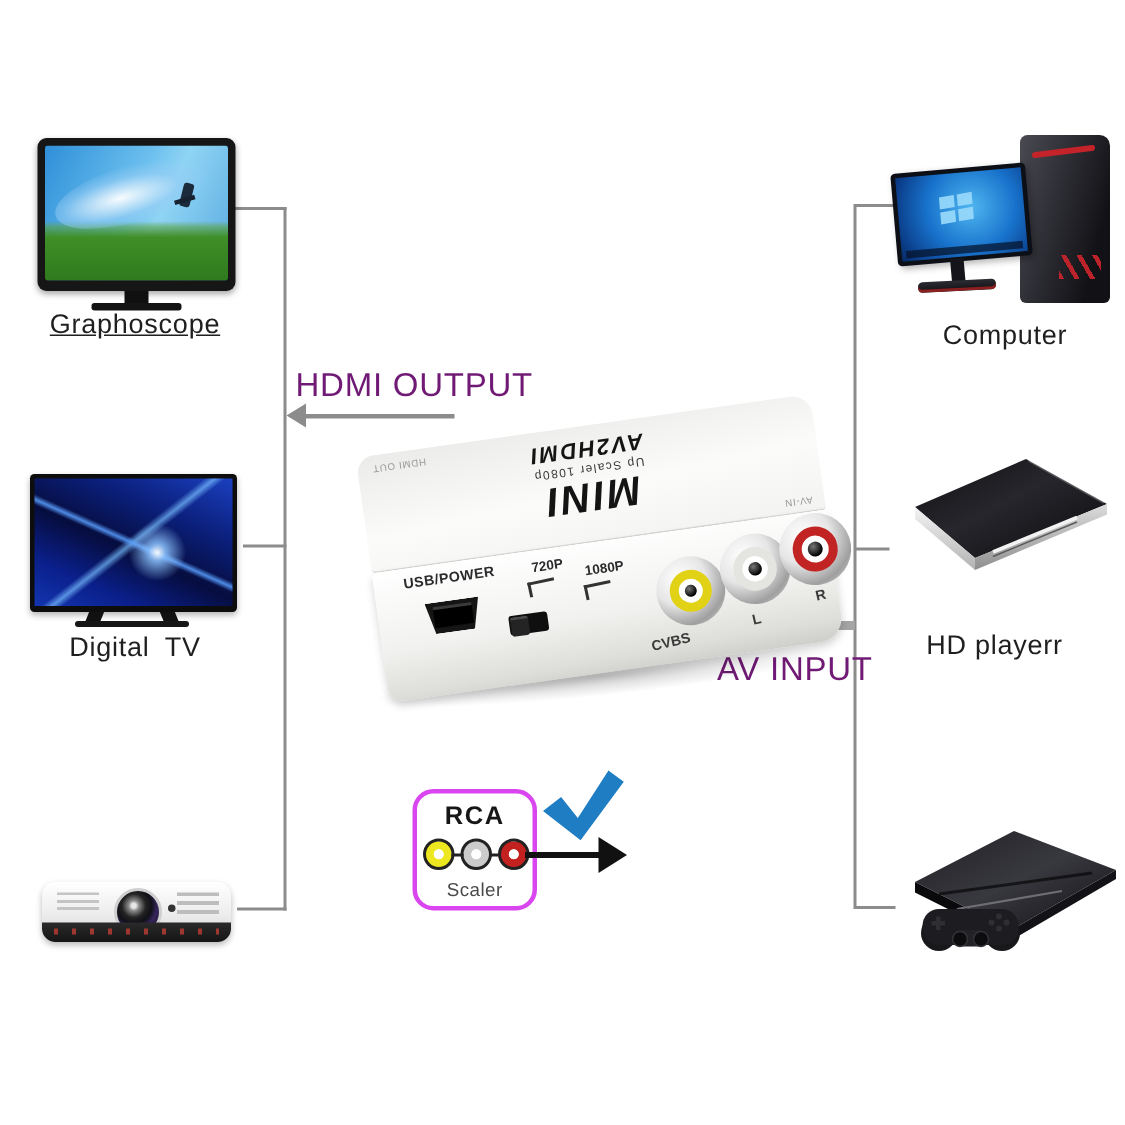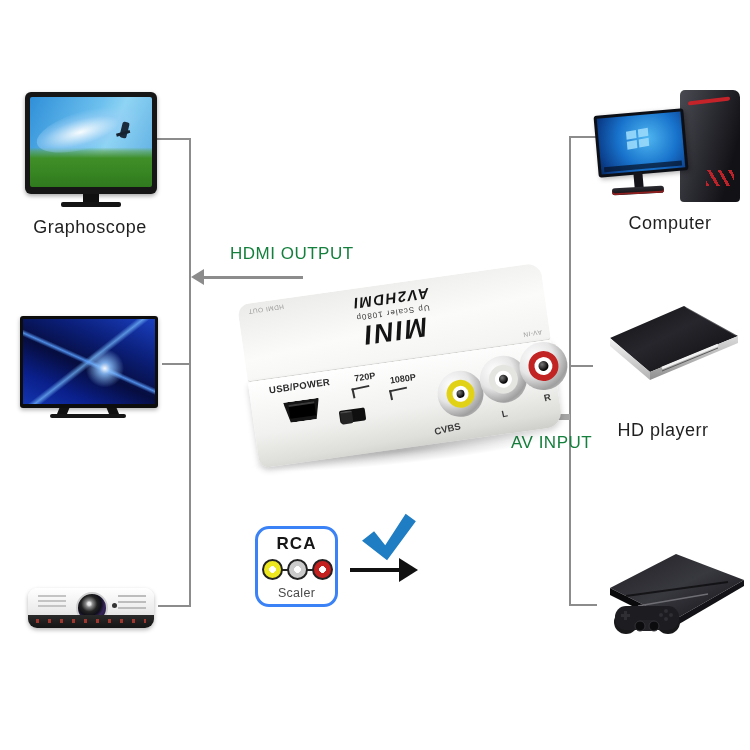--- a/index.html
+++ b/index.html
@@ -3,21 +3,21 @@
 <meta charset="utf-8">
 <style>
   * { margin:0; padding:0; box-sizing:border-box; }
   html,body { background:#fff; }
   .stage { position:relative; width:750px; height:750px; background:#ffffff; overflow:hidden;
            font-family:"Liberation Sans", sans-serif; }
 
   
   .cline { position:absolute; background:#8c8c8c; }
   .dev-label { position:absolute; font-size:18px; color:#1f1f1f; text-align:center; letter-spacing:.5px; }
-  .conn-label { position:absolute; font-size:17px; color:#15803d; letter-spacing:.5px; white-space:nowrap;margin-left:33px; }
+  .conn-label { position:absolute; font-size:22px; color:#701a75; letter-spacing:.5px; white-space:nowrap; }
   .tri-left { position:absolute; width:0; height:0; }
 
   
   .graphoscope { position:absolute; left:25px; top:92px; width:132px; height:118px; }
   .g-frame { position:absolute; left:0; top:0; width:132px; height:102px; background:#161616; border-radius:6px; box-shadow:0 2px 4px rgba(0,0,0,.35); }
   .g-screen { position:absolute; left:5px; top:5px; right:5px; bottom:7px; border-radius:2px; overflow:hidden;
     background: linear-gradient(to bottom, rgba(0,0,0,0) 56%, rgba(90,160,60,.55) 60%, #3f8f28 68%, #2f7a1e 100%),
                 linear-gradient(115deg, #2f8fd8, #6cc0ee 45%, #8fd4f4 60%, #57a9e0); }
   .g-swoosh { position:absolute; left:4%; top:14%; width:88%; height:42%; border-radius:50%;
     background: radial-gradient(ellipse at 42% 52%, rgba(255,255,255,.95), rgba(150,205,245,.6) 45%, rgba(255,255,255,0) 72%);
@@ -118,21 +118,21 @@
   .jack-lbl { position:absolute; font-size:9.5px; font-weight:600; color:#3a3a3a; transform:rotate(-5deg); }
   .jl-cvbs { left:178px; top:68px; }
   .jl-l { left:247px; top:61px; }
   .jl-r { left:291px; top:51px; }
 
   
   .hdplayer { position:absolute; left:590px; top:298px; width:154px; height:90px; }
   .ps3 { position:absolute; left:596px; top:544px; width:154px; height:104px; }
 
   
-  .card { position:absolute; width:83px; height:81px; border:3px solid #3b82f6; border-radius:14px; background:#fff; text-align:center; }
+  .card { position:absolute; width:83px; height:81px; border:3px solid #d946ef; border-radius:14px; background:#fff; text-align:center;margin-left:20px; }
   .card-rca { left:255px; top:526px; }
   .card-hdmi { left:431px; top:526px; }
   .card-title { font-size:17px; font-weight:800; color:#161616; letter-spacing:1px; margin-top:5px; }
   .rca-row { position:relative; width:70px; height:22px; margin:5px auto 0; }
   .rca-row .wire { position:absolute; left:2px; right:2px; top:10px; height:2px; background:#222; }
   .plug { position:absolute; top:0; width:21px; height:21px; border:2.5px solid #222; border-radius:50%; }
   .plug-y { left:0;  background: radial-gradient(circle, #ffffff 26%, #ece71f 30%); }
   .plug-w { left:25px; background: radial-gradient(circle, #ffffff 26%, #cbcbcb 30%); }
   .plug-r { left:50px; background: radial-gradient(circle, #ffffff 26%, #c32020 30%); }
   .card-sub { font-size:12.5px; color:#4a4a4a; margin-top:5px; letter-spacing:.3px; }
@@ -167,30 +167,31 @@
   <div class="graphoscope">
     <div class="g-frame">
       <div class="g-screen">
         <div class="g-swoosh"></div>
         <div class="g-person"></div>
       </div>
     </div>
     <div class="g-neck"></div>
     <div class="g-base"></div>
   </div>
-  <div class="dev-label" style="left:10px; top:217px; width:160px;">Graphoscope</div>
+  <div class="dev-label" style="left:10px; top:206px; width:160px;text-decoration:underline;">Graphoscope</div>
 
   <div class="digitaltv">
     <div class="d-frame">
       <div class="d-screen"></div>
     </div>
     <div class="d-leg-l"></div>
     <div class="d-leg-r"></div>
     <div class="d-base"></div>
   </div>
+  <div class="dev-label" style="left:10px; top:421px; width:160px; word-spacing:5px;">Digital TV</div>
 
   <div class="projector">
     <div class="p-body"></div>
     <div class="p-vents-l"></div>
     <div class="p-vents-r"></div>
     <div class="p-lens"></div>
     <div class="p-dot"></div>
     <div class="p-band"></div>
   </div>
 

